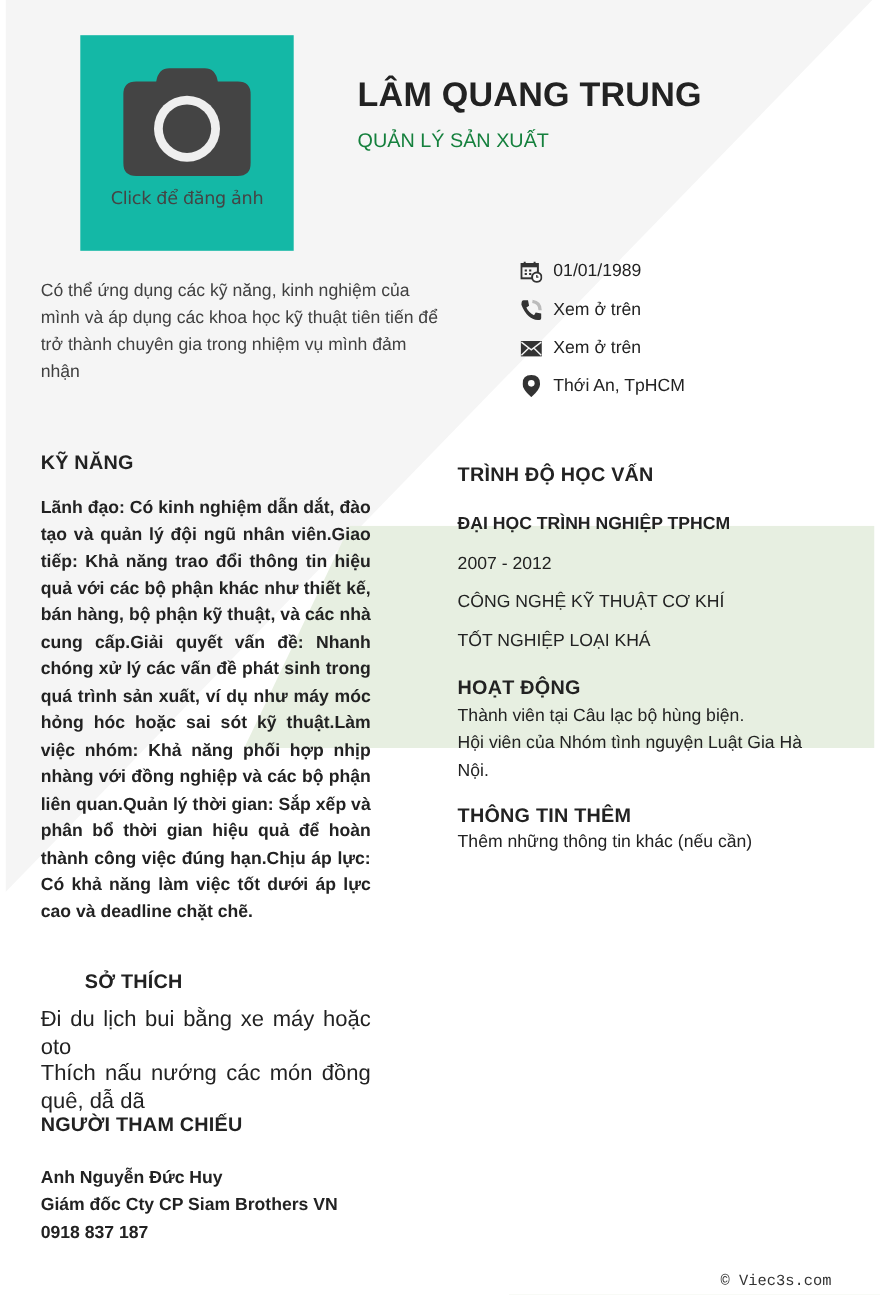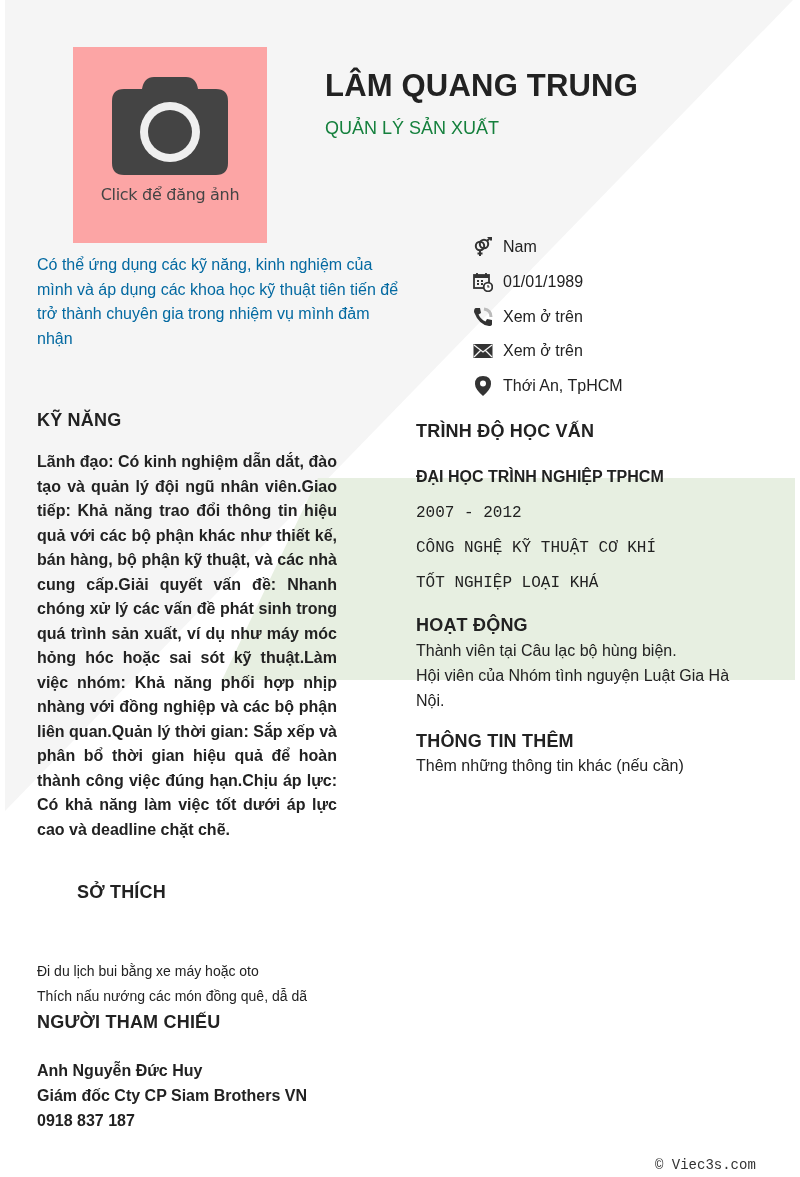--- a/index.html
+++ b/index.html
@@ -16,69 +16,69 @@
   }
   .bg-green {
     position: absolute; left: 0; top: 0; width: 800px; height: 1177px;
     background: #e7efe1;
     clip-path: polygon(318px 478px, 795px 478px, 795px 680px, 222px 680px);
     z-index: 0;
   }
   .layer { position: absolute; z-index: 1; }
 
   .photo {
-    left: 73px; top: 47px; width: 194px; height: 196px;
-    background: #fca5a5; cursor: pointer;
+    left: 73px; top: 32px; width: 194px; height: 196px;
+    background: #14b8a6; cursor: pointer;
   }
   .photo .cam { position: absolute; left: 39px; top: 28px; }
   .photo .photo-label {
     position: absolute; left: 0; right: 0; top: 138px; text-align: center;
     font-size: 16px; color: #444444; font-family: "DejaVu Sans", sans-serif;
     letter-spacing: -0.3px;
   }
 
   .name {
     left: 325px; top: 68px; font-size: 31px; font-weight: bold; color: #222;
     letter-spacing: 0.2px;
   }
   .title {
     left: 325px; top: 118px; font-size: 18px; color: #15803d;
   }
 
   .objective {
-    left: 37px; top: 253px; width: 370px; font-size: 16px; line-height: 24.5px; color: #0369a1;
+    left: 37px; top: 253px; width: 370px; font-size: 16px; line-height: 24.5px; color: #404040;
   }
 
   .contact { left: 472px; top: 230px; width: 300px; }
   .contact-row {
     display: flex; align-items: center; height: 34.7px; font-size: 16px; color: #222;
   }
   .contact-row .ic { width: 22px; height: 22px; margin-right: 9px; display: flex; align-items: center; justify-content: center; }
 
   .h {
     font-size: 18px; font-weight: bold; color: #222; letter-spacing: 0.2px;
   }
   .skills-h { left: 37px; top: 410px; }
   .skills-body {
     left: 37px; top: 450px; width: 300px; font-size: 16px; line-height: 24.5px;
     text-align: justify; color: #222; font-weight: bold;
   }
   .hobby-h { left: 37px; top: 882px; margin-left: 40px; }
   .hobby-body {
-    left: 37px; top: 915px; width: 300px; font-size: 14px; line-height: 24.5px;
-    text-align: justify; color: #222; margin-top: 44px;
+    left: 37px; top: 915px; width: 300px; font-size: 20px; line-height: 24.5px;
+    text-align: justify; color: #222;
   }
   .ref-h { left: 37px; top: 1012px; }
   .ref-body {
     left: 37px; top: 1059px; width: 340px; font-size: 16px; line-height: 24.8px; color: #222; font-weight: bold;
   }
 
   .edu-h { left: 416px; top: 421px; }
   .edu-school { left: 416px; top: 468px; font-size: 16px; font-weight: bold; color: #222; }
-  .edu-line { left: 416px; font-size: 16px; color: #222; font-family: Liberation Mono, monospace; }
+  .edu-line { left: 416px; font-size: 16px; color: #222; }
   .act-h { left: 416px; top: 615px; text-align: center; }
   .act-body { left: 416px; top: 639px; width: 340px; font-size: 16px; line-height: 24.8px; color: #222; }
   .more-h { left: 416px; top: 731px; }
   .more-body { left: 416px; top: 757px; font-size: 16px; color: #222; }
 
   .copyright {
     left: 655px; top: 1157px; font-family: "Liberation Mono", "DejaVu Sans Mono", monospace;
     font-size: 14px; color: #333;
   }
 </style>
@@ -98,30 +98,20 @@
   </span>
   <div class="photo-label">Click để đăng ảnh</div>
 </div>
 
 <div class="layer name">LÂM QUANG TRUNG</div>
 <div class="layer title">QUẢN LÝ SẢN XUẤT</div>
 
 <div class="layer objective">Có thể ứng dụng các kỹ năng, kinh nghiệm của mình và áp dụng các khoa học kỹ thuật tiên tiến để trở thành chuyên gia trong nhiệm vụ mình đảm nhận</div>
 
 <div class="layer contact">
-  <div class="contact-row">
-    <span class="ic">
-      <svg width="20" height="20" viewBox="0 0 20 20">
-          <circle cx="7" cy="9" r="4.2" fill="none" stroke="#333" stroke-width="2"></circle>
-          <circle cx="11" cy="7" r="4.2" fill="none" stroke="#333" stroke-width="2"></circle>
-          <path d="M7 13 V19 M4.5 16.5 H9.5 M14 4 L18 0 M14.5 0 H18 V3.5" stroke="#333" stroke-width="2" fill="none"></path>
-        </svg>
-    </span>
-    <span>Nam</span>
-  </div>
   <div class="contact-row">
     <span class="ic">
       <svg width="20" height="20" viewBox="0 0 20 20">
           <rect x="1" y="3" width="15" height="13" fill="none" stroke="#333" stroke-width="1.8"></rect>
           <rect x="1" y="3" width="15" height="3" fill="#333"></rect>
           <path d="M4 1 V4 M13 1 V4" stroke="#333" stroke-width="1.8"></path>
           <path d="M4 9 h2 M8 9 h2 M4 12 h2 M8 12 h2" stroke="#333" stroke-width="1.8"></path>
           <circle cx="15" cy="15" r="4.3" fill="#fff" stroke="#333" stroke-width="1.8"></circle>
           <path d="M15 13 V15 H16.5" stroke="#333" stroke-width="1.2" fill="none"></path>
         </svg>

